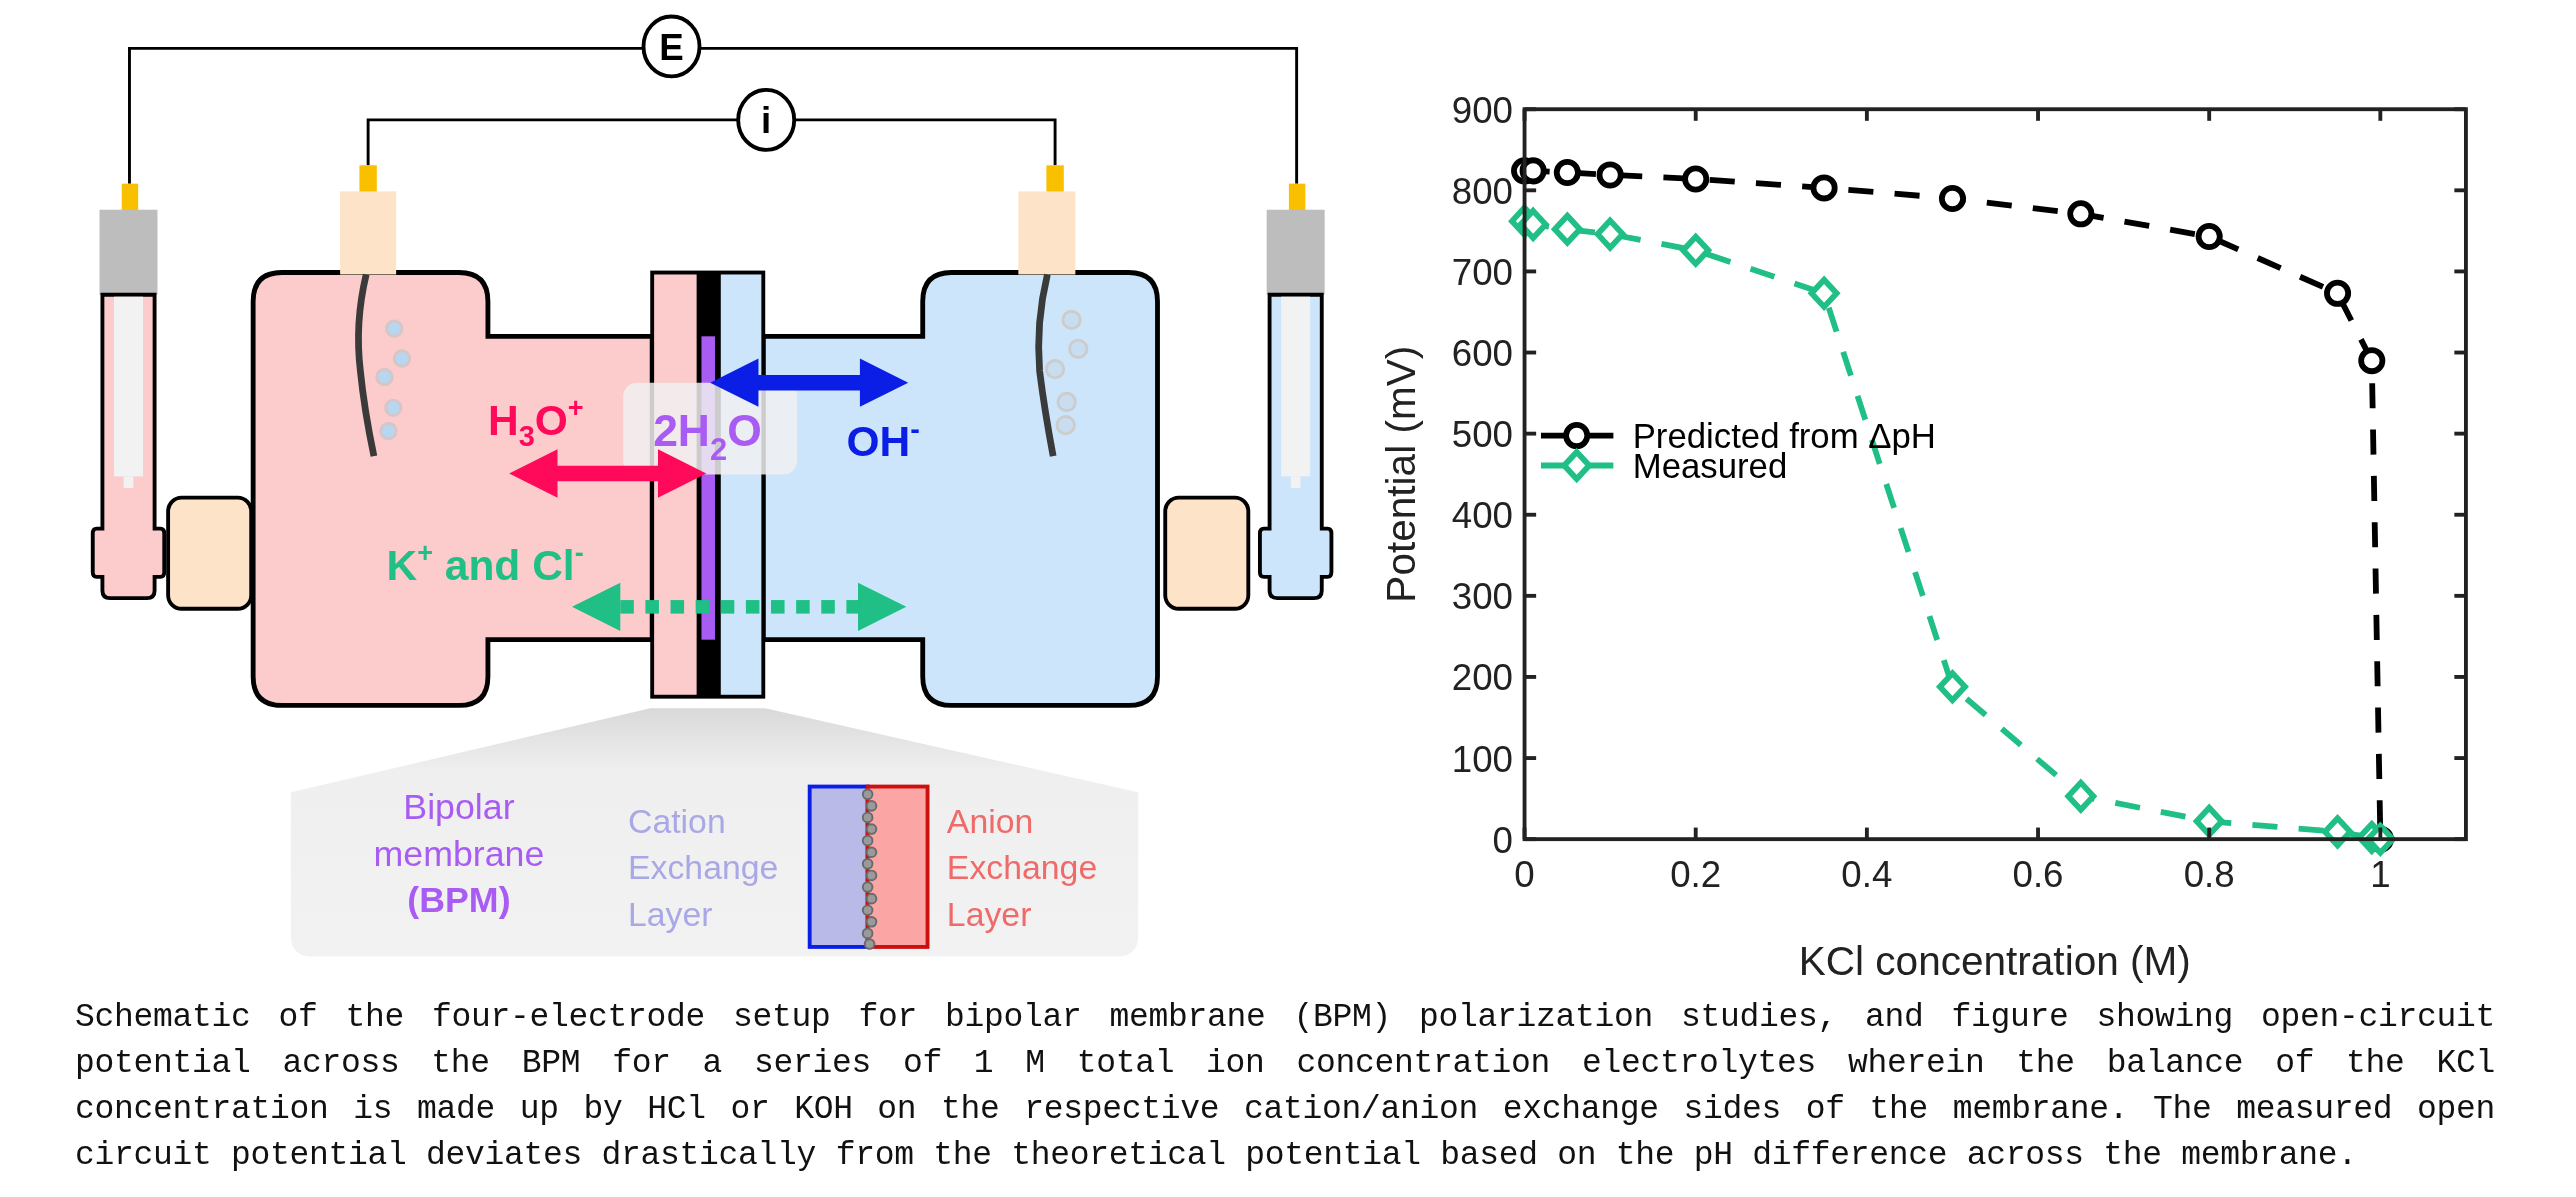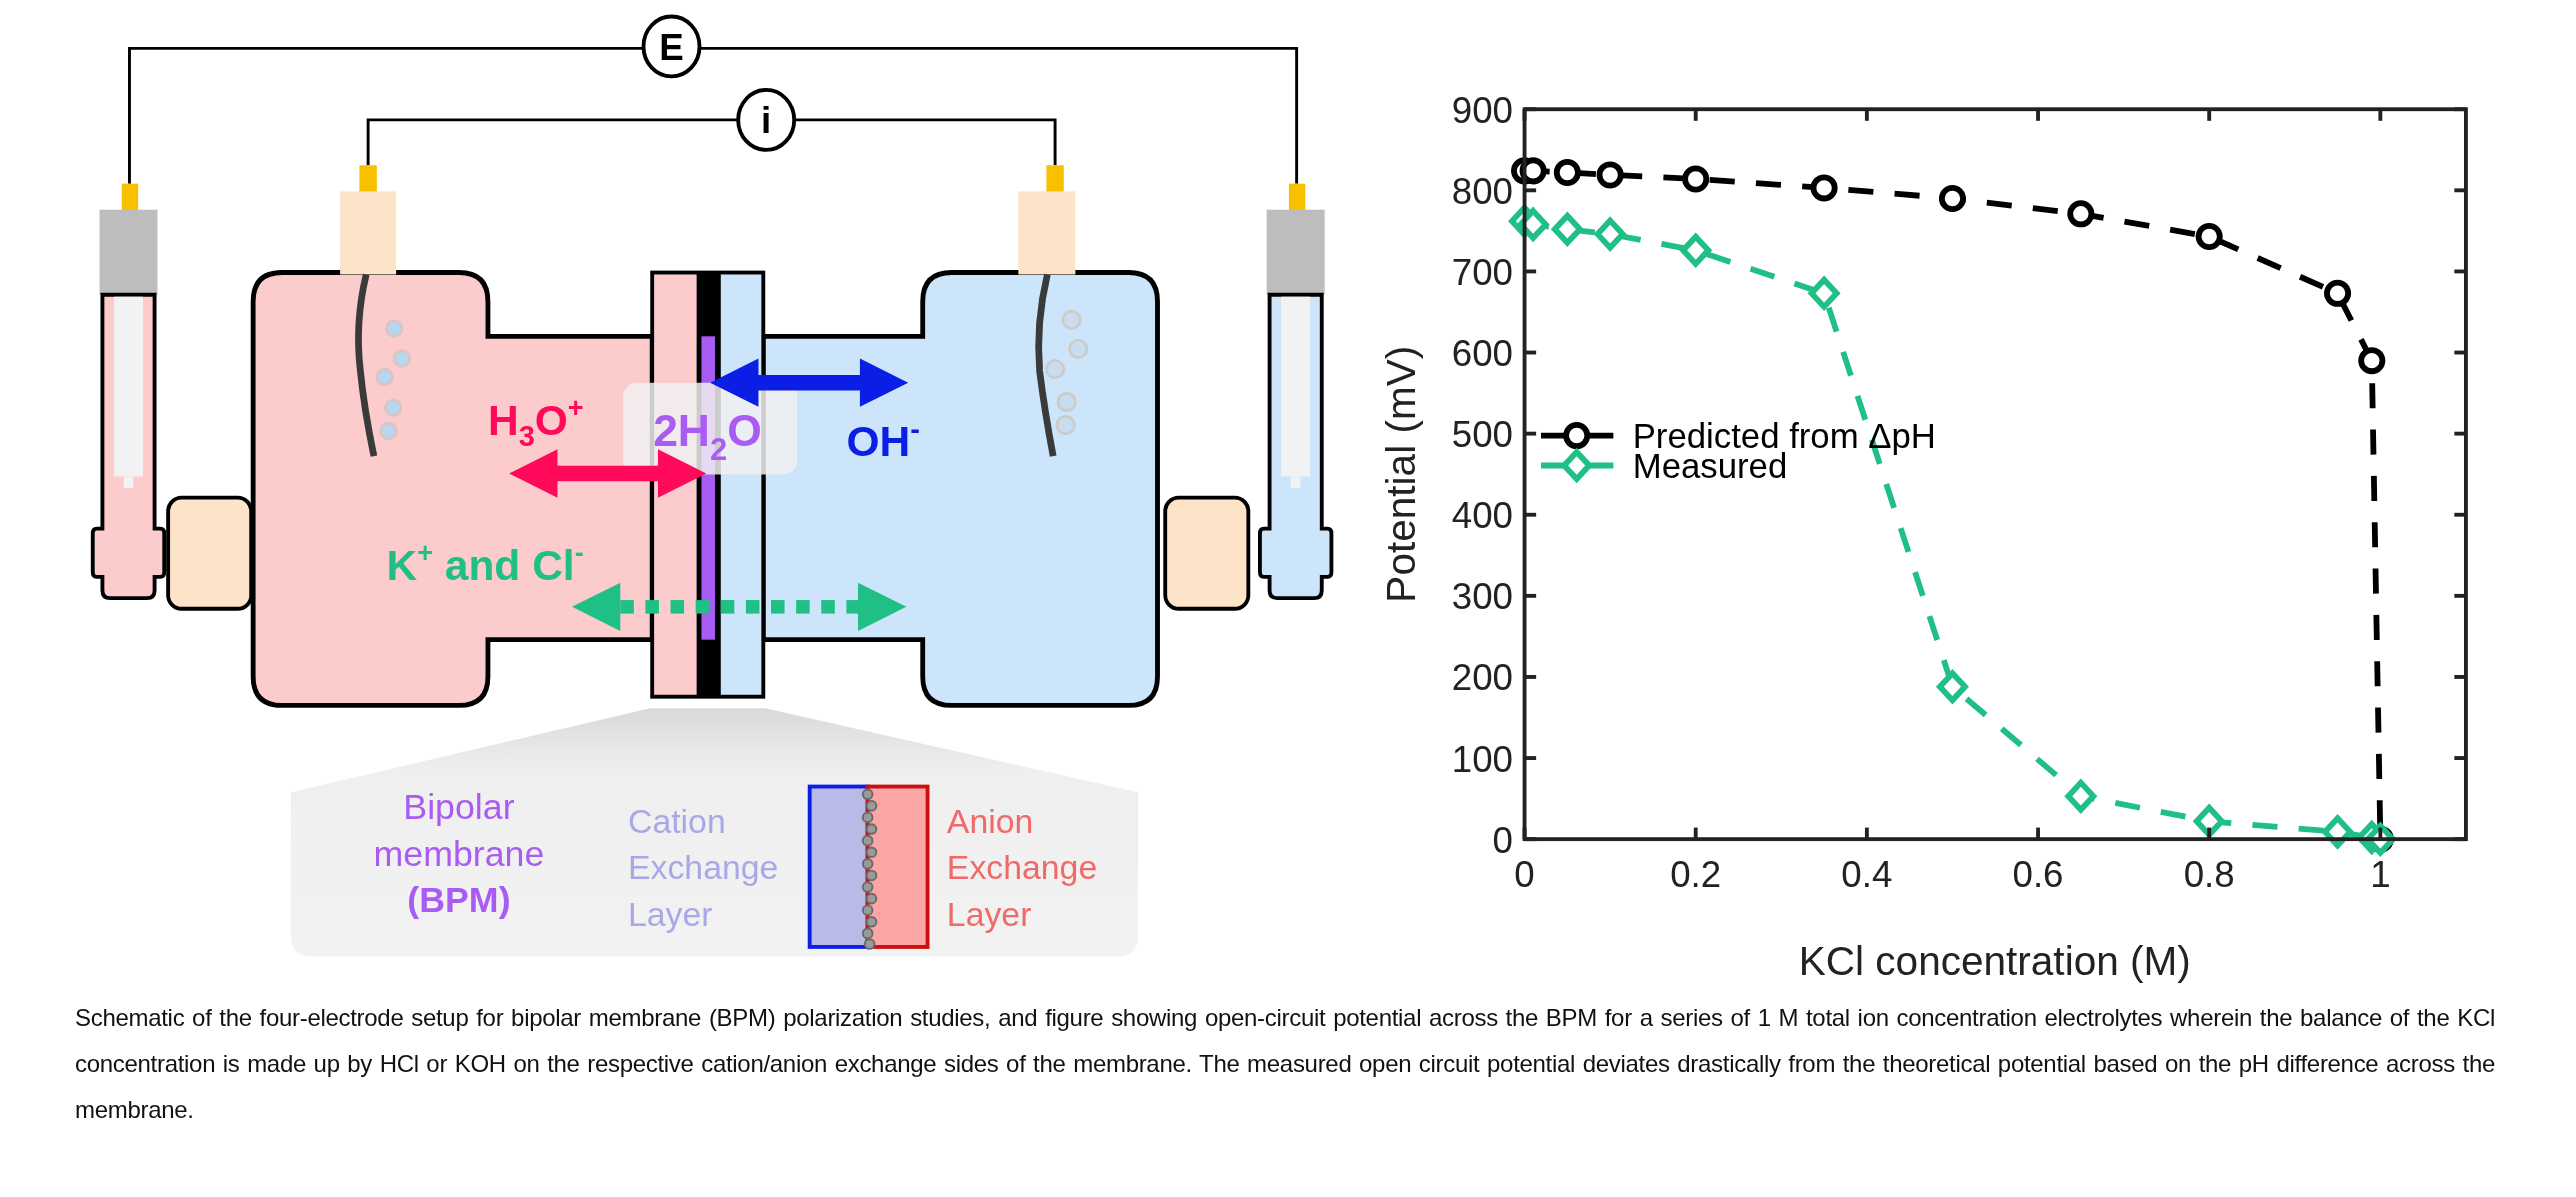--- a/index.html
+++ b/index.html
@@ -1,20 +1,20 @@
 <!DOCTYPE html>
 <html><head>
 <meta charset="utf-8">
 <style>
   html, body { margin:0; padding:0; background:#ffffff; }
   body { width:2576px; height:1198px; position:relative; overflow:hidden; font-family:"Liberation Sans", sans-serif; }
   #diagram { position:absolute; left:0; top:0; width:1372px; height:976px; }
   #chart { position:absolute; left:1372px; top:58px; width:1204px; height:927px; }
   .lbl { font-family:"Liberation Sans", sans-serif; font-weight:bold; }
-  .caption { position:absolute; left:75px; top:995px; width:2420px; font-family:Liberation Sans, sans-serif; font-size:24px; line-height:46px; color:#111; text-align:justify; text-align-last:left; letter-spacing:-0.3px; }
+  .caption { position:absolute; left:75px; top:995px; width:2420px; font-family:Liberation Mono, monospace; font-size:33px; line-height:46px; color:#111; text-align:justify; text-align-last:left; letter-spacing:-0.3px; }
 </style>
 </head>
 <body>
 
 <svg id="diagram" viewBox="0 0 1420 1010" xmlns="http://www.w3.org/2000/svg">
   <defs>
     <linearGradient id="insetGrad" x1="0" y1="0" x2="0" y2="1">
       <stop offset="0" stop-color="#d9d9d9"></stop>
       <stop offset="0.25" stop-color="#efefef"></stop>
       <stop offset="1" stop-color="#f2f2f2"></stop>

